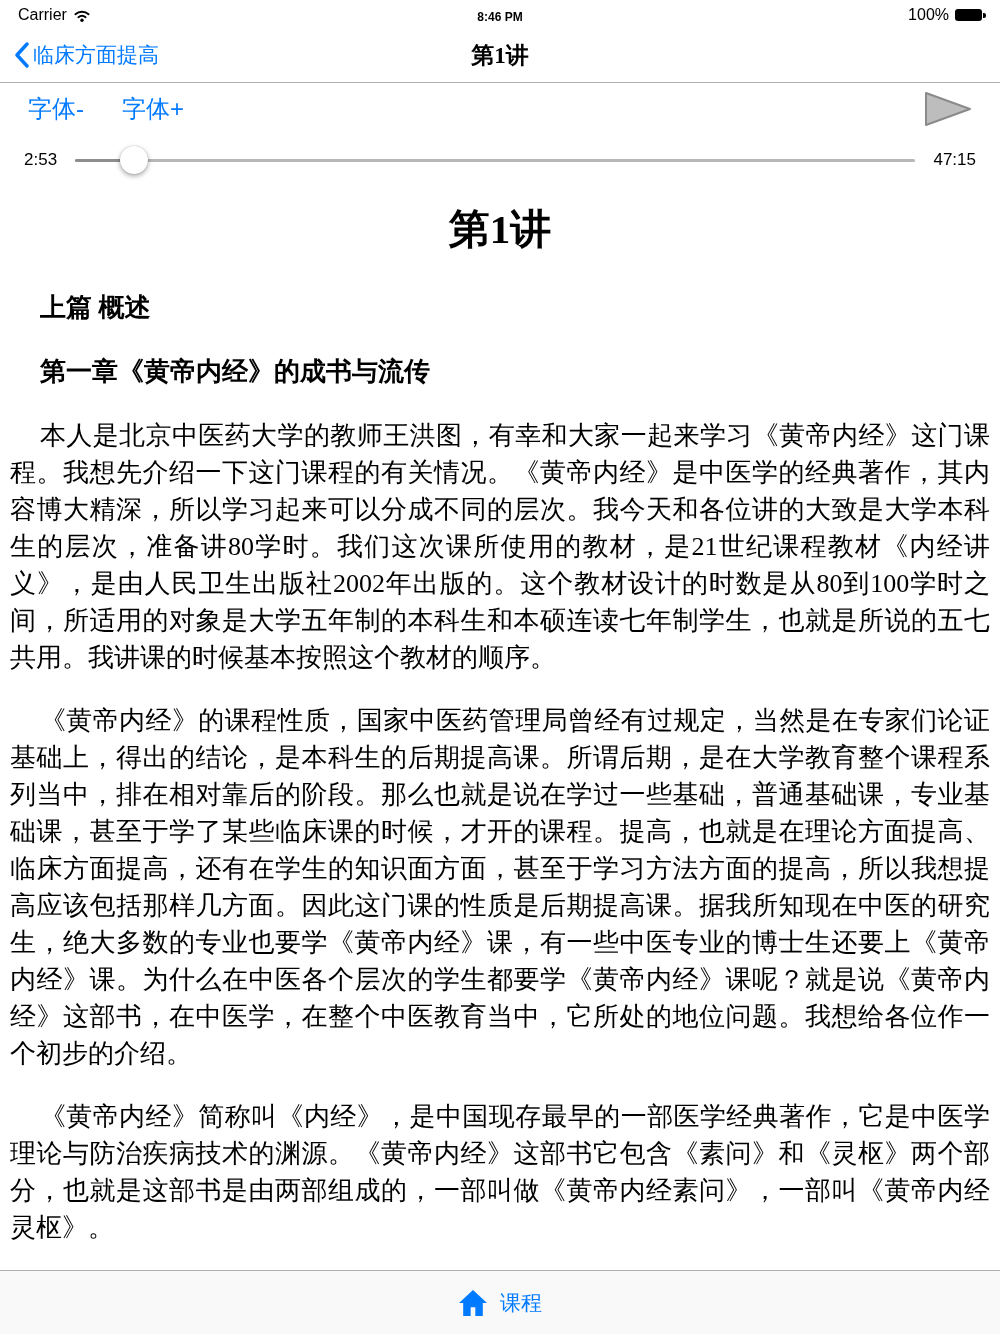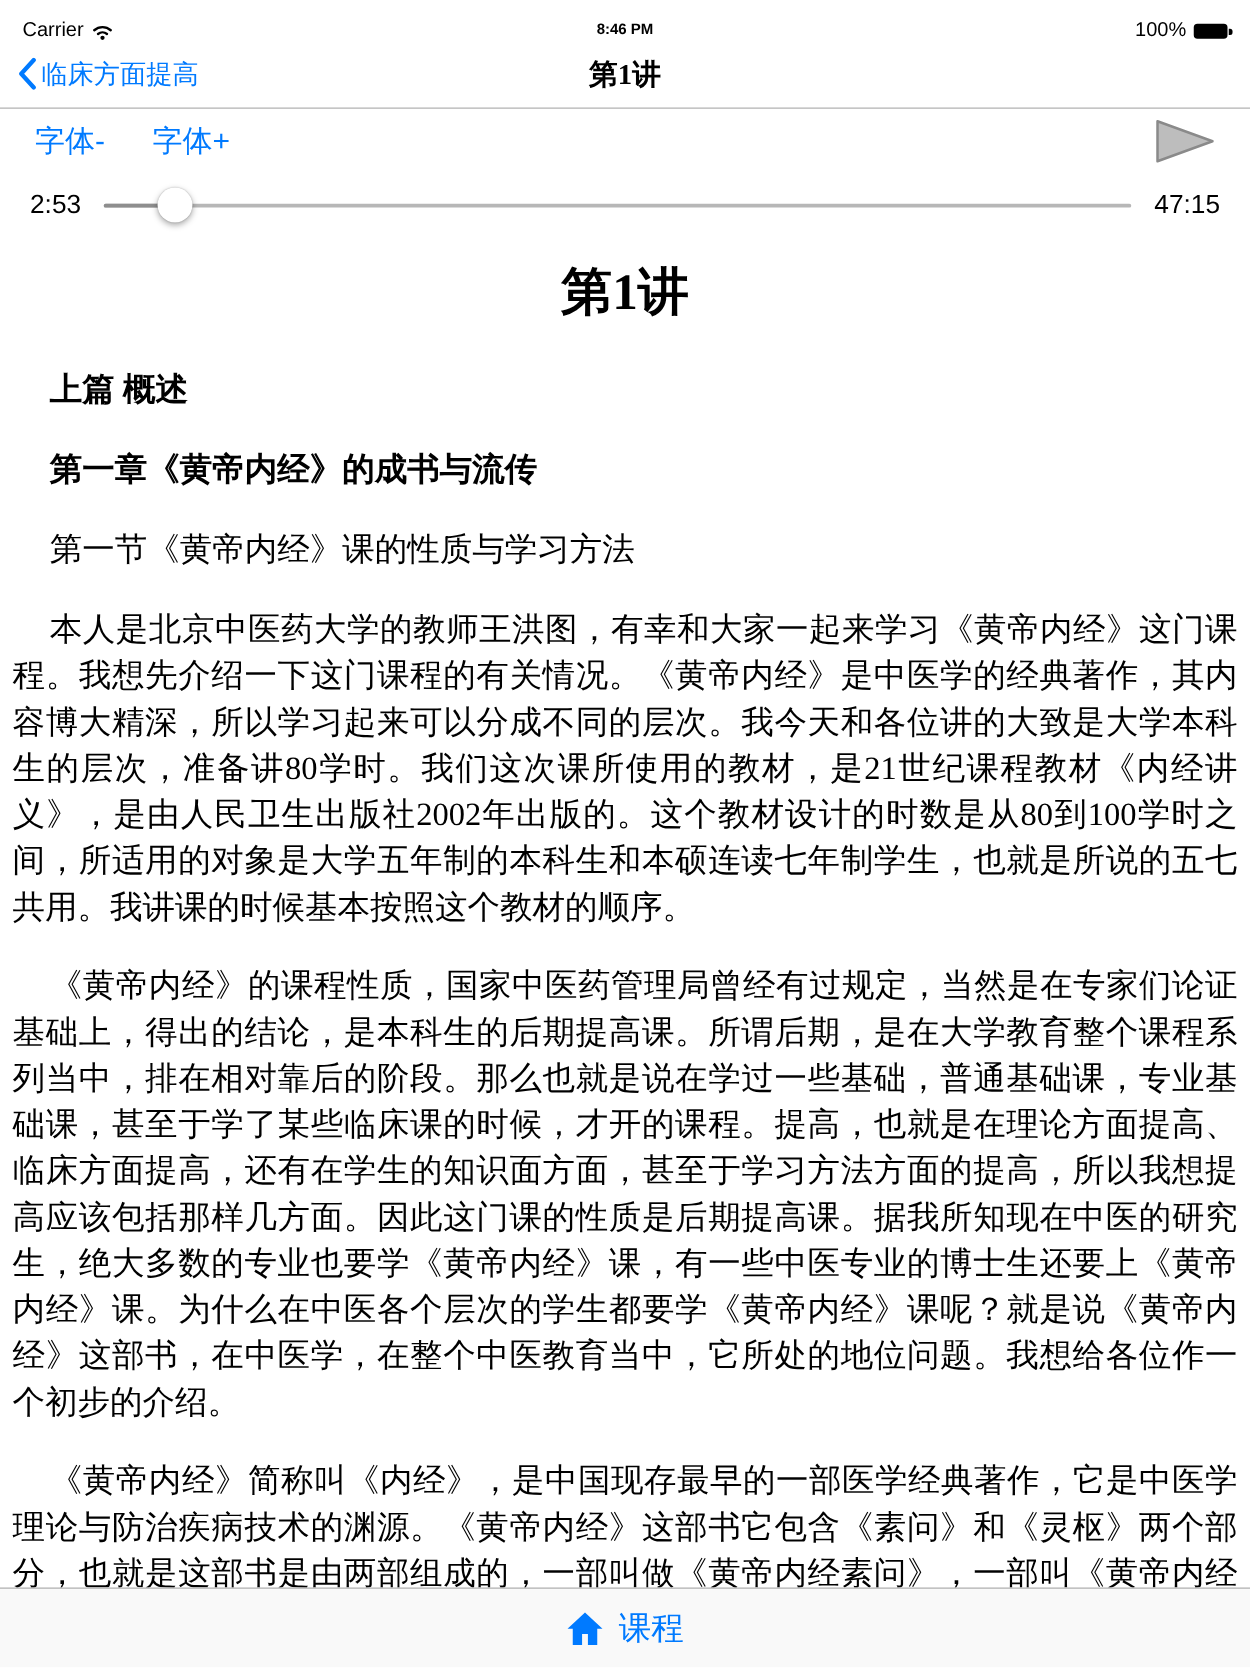--- a/index.html
+++ b/index.html
@@ -9,23 +9,23 @@
     overflow: hidden;
     background: #ffffff;
     font-family: "Liberation Sans", sans-serif;
     color: #000;
   }
 
   
   .status-bar {
     height: 28px;
     display: flex;
-    align-items: flex-start;
+    align-items: flex-end;
     justify-content: space-between;
-    padding: 16px 18px;
+    padding: 4px 18px;
     font-size: 16px;
   }
   .status-left, .status-right { display: flex; align-items: center; gap: 6px; }
   .status-time { position: absolute; left: 0; right: 0; text-align: center; font-weight: bold; font-size: 12px; }
   .wifi-icon svg { display: block; }
   .battery {
     display: inline-block; position: relative;
     width: 27px; height: 12px;
     background: #000; border-radius: 3px;
   }
@@ -64,21 +64,21 @@
   }
   .font-btn { color: #007aff; font-size: 24px; cursor: pointer; }
   .play-button { margin-left: auto; cursor: pointer; display: flex; align-items: center; }
 
   
   .player {
     height: 50px;
     display: flex; align-items: center;
     padding: 0 24px;
     gap: 18px;
-    font-size: 21px;
+    font-size: 17px;
   }
   .slider { flex: 1; position: relative; height: 30px; cursor: pointer; }
   .slider-track {
     position: absolute; left: 0; right: 0; top: 13.5px; height: 3px;
     background: #b7b7b7; border-radius: 2px;
   }
   .slider-fill {
     position: absolute; left: 0; top: 13.5px; height: 3px;
     background: #8e8e8e; border-radius: 2px; width: 0;
   }
@@ -117,21 +117,21 @@
     height: 64px;
     background: #f9f9f9;
     border-top: 1px solid #b0b0b0;
     display: flex;
     z-index: 10;
   }
   .tab {
     flex: 1;
     display: flex; align-items: center; justify-content: center;
     gap: 12px;
-    font-size: 26px;
+    font-size: 21px;
     color: #8e8e93;
     cursor: pointer;
   }
   .tab.active { color: #007aff; }
   .tab-icon { display: flex; align-items: center; }
 </style>
 </head>
 <body>
 
 <div class="status-bar">
@@ -183,21 +183,20 @@
     <div class="slider-fill" style="width: 7%;"></div>
     <div class="slider-knob" style="left: 7%;"></div>
   </div>
   <span>47:15</span>
 </div>
 
 <div class="content">
   <div class="doc-title">第1讲</div>
   <h2>上篇 概述</h2>
   <h2>第一章《黄帝内经》的成书与流传</h2>
-  <h3>第一节《黄帝内经》课的性质与学习方法</h3>
   <p>本人是北京中医药大学的教师王洪图，有幸和大家一起来学习《黄帝内经》这门课程。我想先介绍一下这门课程的有关情况。《黄帝内经》是中医学的经典著作，其内容博大精深，所以学习起来可以分成不同的层次。我今天和各位讲的大致是大学本科生的层次，准备讲80学时。我们这次课所使用的教材，是21世纪课程教材《内经讲义》，是由人民卫生出版社2002年出版的。这个教材设计的时数是从80到100学时之间，所适用的对象是大学五年制的本科生和本硕连读七年制学生，也就是所说的五七共用。我讲课的时候基本按照这个教材的顺序。</p>
   <p>《黄帝内经》的课程性质，国家中医药管理局曾经有过规定，当然是在专家们论证基础上，得出的结论，是本科生的后期提高课。所谓后期，是在大学教育整个课程系列当中，排在相对靠后的阶段。那么也就是说在学过一些基础，普通基础课，专业基础课，甚至于学了某些临床课的时候，才开的课程。提高，也就是在理论方面提高、临床方面提高，还有在学生的知识面方面，甚至于学习方法方面的提高，所以我想提高应该包括那样几方面。因此这门课的性质是后期提高课。据我所知现在中医的研究生，绝大多数的专业也要学《黄帝内经》课，有一些中医专业的博士生还要上《黄帝内经》课。为什么在中医各个层次的学生都要学《黄帝内经》课呢？就是说《黄帝内经》这部书，在中医学，在整个中医教育当中，它所处的地位问题。我想给各位作一个初步的介绍。</p>
   <p>《黄帝内经》简称叫《内经》，是中国现存最早的一部医学经典著作，它是中医学理论与防治疾病技术的渊源。《黄帝内经》这部书它包含《素问》和《灵枢》两个部分，也就是这部书是由两部组成的，一部叫做《黄帝内经素问》，一部叫《黄帝内经灵枢》。</p>
 </div>
 
 <div class="tab-bar">
   <div class="tab active">
     <span class="tab-icon">
       <svg width="30" height="28" viewBox="0 0 32 30">
         <path d="M16 1 L31 15 h-4.5 v14 h-8 v-9.5 h-5 V29 h-8 V15 H1 Z" fill="#007aff"></path>

